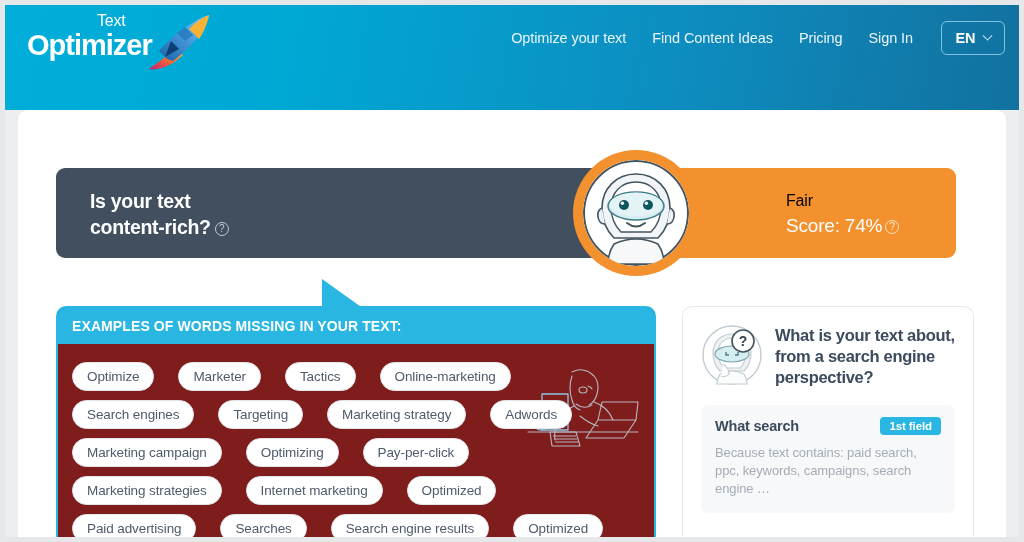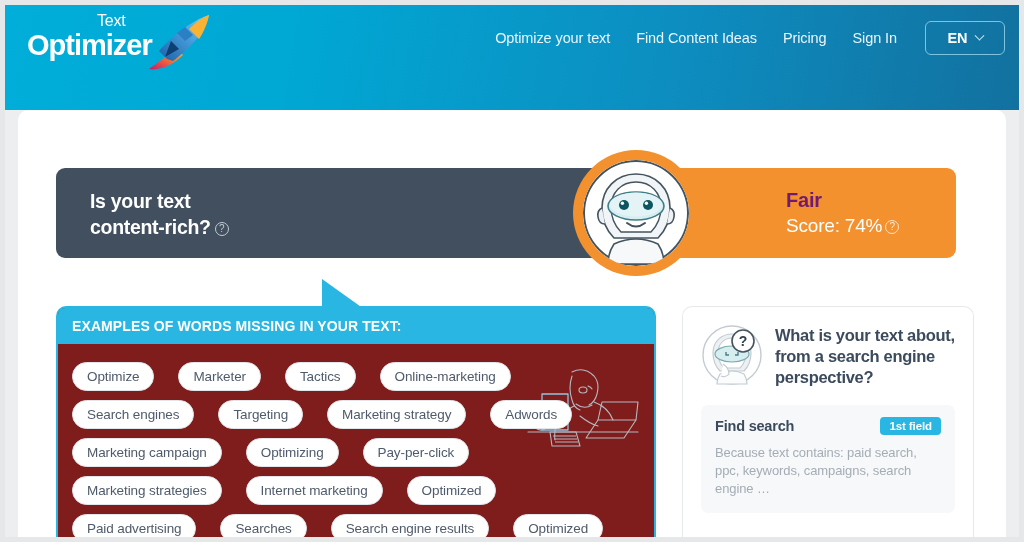--- a/index.html
+++ b/index.html
@@ -81,21 +81,21 @@
     font-size: 14.5px;
     text-decoration: none;
     white-space: nowrap;
     letter-spacing: -0.1px;
   }
   .lang-btn {
     display: flex;
     align-items: center;
     justify-content: center;
     gap: 8px;
-    width: 80px;
+    width: 64px;
     height: 34px;
     border: 1.5px solid #7ec4e0;
     border-radius: 6px;
     color: #ffffff;
     font-size: 14.5px;
     font-weight: 600;
     background: transparent;
     cursor: pointer;
     margin-left: 2px;
   }
@@ -162,23 +162,23 @@
     line-height: 12px;
     text-align: center;
     vertical-align: 2px;
     margin-left: 4px;
   }
   .score-text {
     position: absolute;
     left: 155px; top: 20px;
   }
   .score-label {
-    color: #701a75;
-    font-size: 20px;
-    font-weight: bold;
+    color: #000000;
+    font-size: 16px;
+    font-weight: normal;
     line-height: 25px;
     letter-spacing: -0.2px;
   }
   .score-value {
     color: #ffffff;
     font-size: 19px;
     font-weight: 300;
     line-height: 26px;
     letter-spacing: -0.2px;
   }
@@ -492,21 +492,21 @@
           <path d="M19 50 q12 -6 24 0 q3 5 3 10 L16 60 q0 -5 3 -10 Z" fill="#fbfcfc" stroke="#c3ccd2" stroke-width="1.2"></path>
           <path d="M22 40 q6 4 6 10 q-3 4 -8 2" fill="#ffffff" stroke="#c3ccd2" stroke-width="1.2"></path>
           <circle cx="42" cy="17" r="11" fill="#ffffff" stroke="#44545f" stroke-width="1.6"></circle>
           <text x="42" y="22" text-anchor="middle" font-family="Liberation Sans, sans-serif" font-size="14" font-weight="bold" fill="#2f3f4d">?</text>
         </svg>
         <div class="side-title">What is your text about, from a search engine perspective?</div>
       </div>
 
       <div class="field-card">
         <div class="field-row">
-          <span class="field-name">Find search</span>
+          <span class="field-name">What search</span>
           <span class="field-badge">1st field</span>
         </div>
         <div class="field-desc">Because text contains:   paid search, ppc, keywords, campaigns, search engine …</div>
       </div>
     </div>
 
   </div>
 
   <div class="frame-edge"></div>
 </div>

